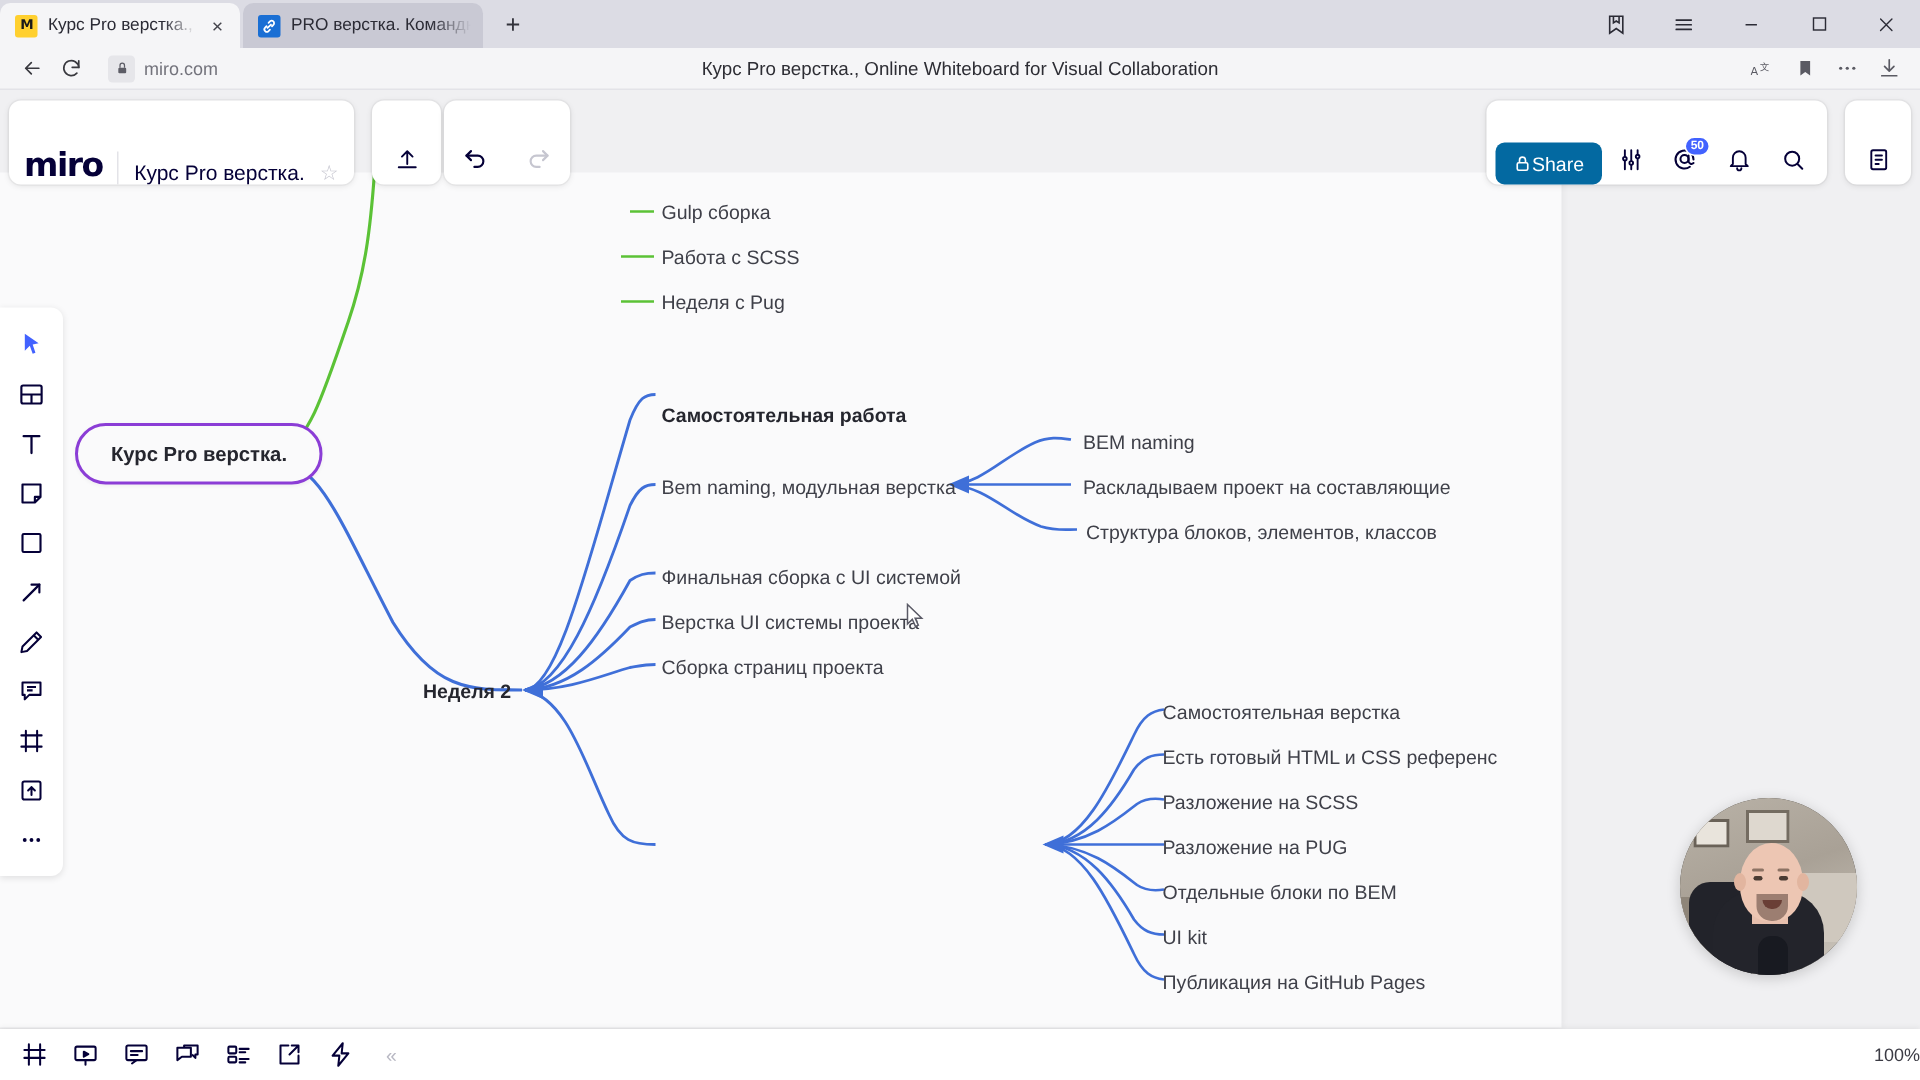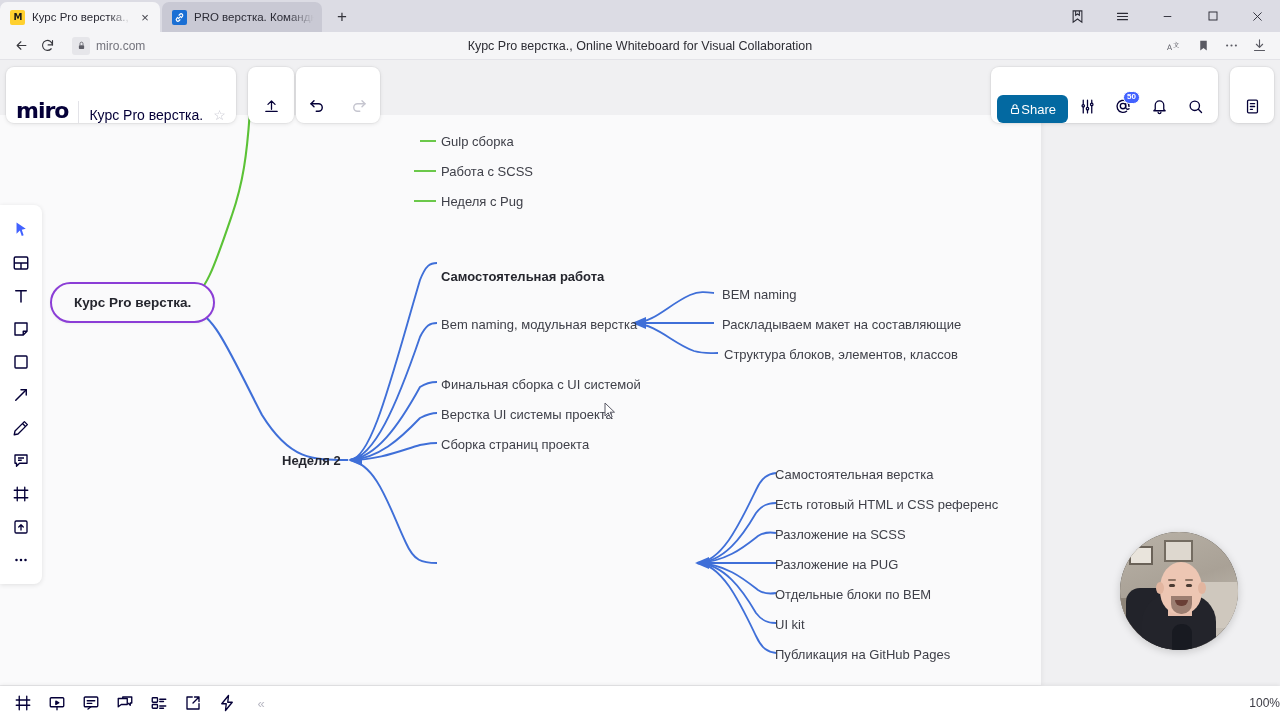--- a/index.html
+++ b/index.html
@@ -329,21 +329,21 @@
 
       <div class="node bold" style="left:282px; top:338px;">Неделя 2</div>
 
       <div class="node bold" style="left:441px; top:142px;margin-top:12px;">Самостоятельная работа</div>
       <div class="node" style="left:441px; top:202px;">Bem naming, модульная верстка</div>
       <div class="node" style="left:441px; top:262px;">Финальная сборка с UI системой</div>
       <div class="node" style="left:441px; top:292px;">Верстка UI системы проекта</div>
       <div class="node" style="left:441px; top:322px;">Сборка страниц проекта</div>
 
       <div class="node" style="left:722px; top:172px;">BEM naming</div>
-      <div class="node" style="left:722px; top:202px;">Раскладываем макет на составляющие</div>
+      <div class="node" style="left:722px; top:202px;">Раскладываем проект на составляющие</div>
       <div class="node" style="left:724px; top:232px;">Структура блоков, элементов, классов</div>
 
       <div class="node" style="left:775px; top:352px;">Самостоятельная верстка</div>
       <div class="node" style="left:775px; top:382px;">Есть готовый HTML и CSS референс</div>
       <div class="node" style="left:775px; top:412px;">Разложение на SCSS</div>
       <div class="node" style="left:775px; top:442px;">Разложение на PUG</div>
       <div class="node" style="left:775px; top:472px;">Отдельные блоки по BEM</div>
       <div class="node" style="left:775px; top:502px;">UI kit</div>
       <div class="node" style="left:775px; top:532px;">Публикация на GitHub Pages</div>
 

